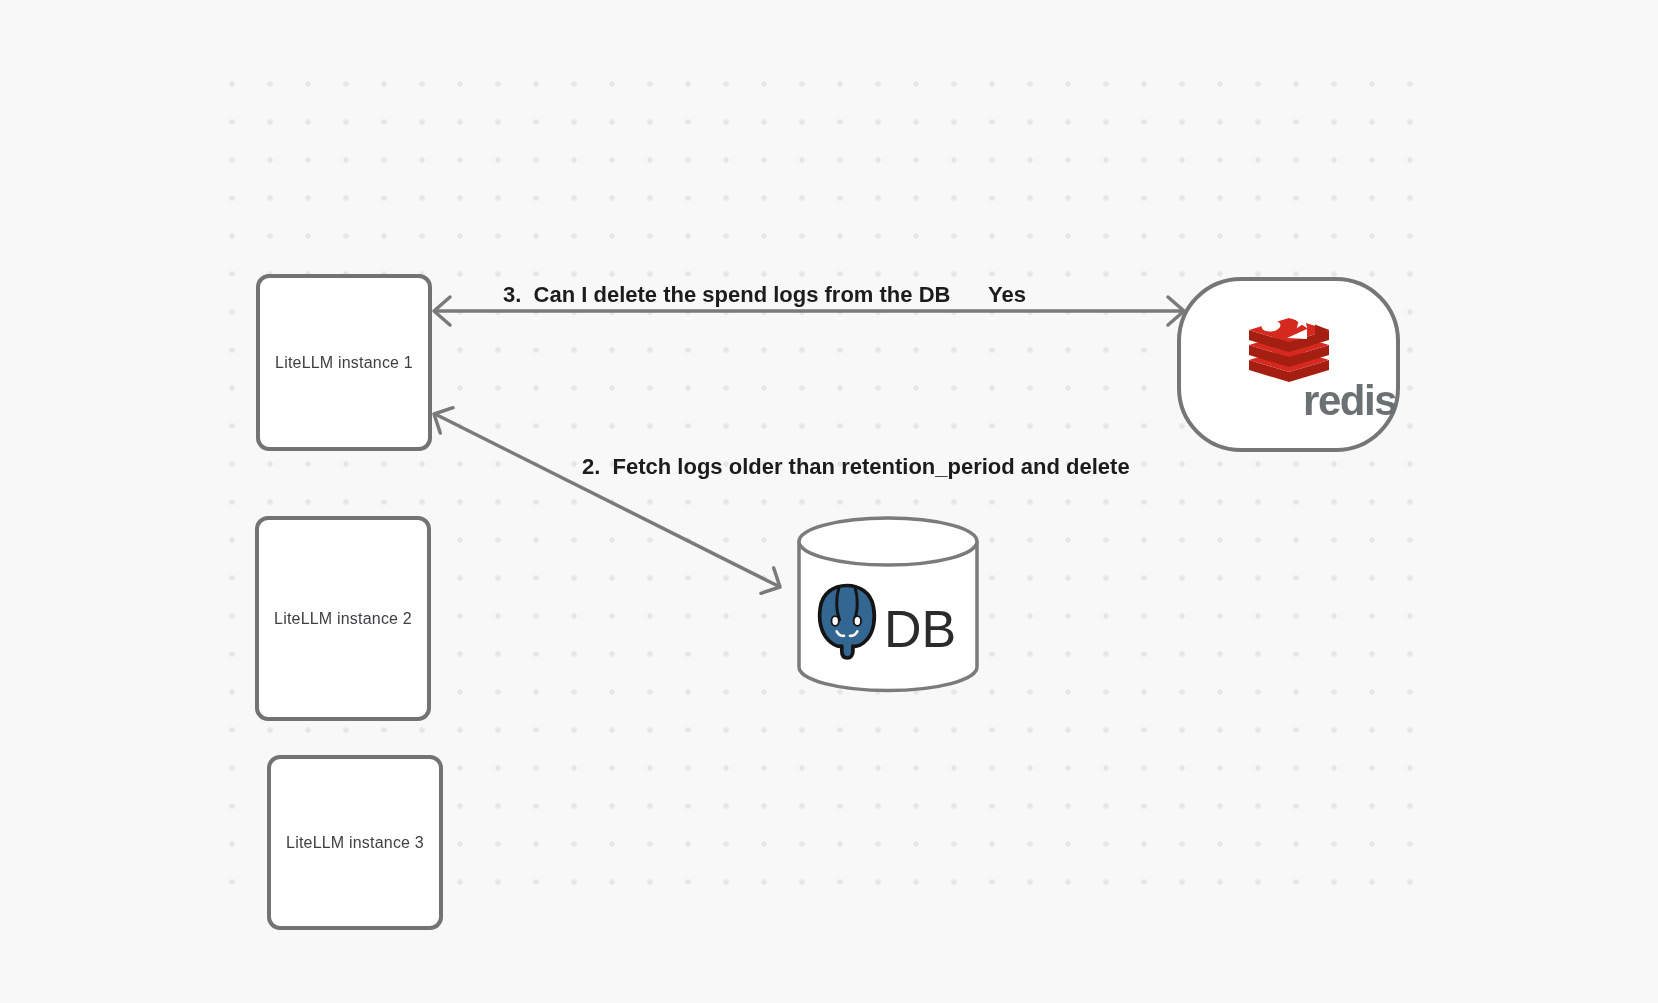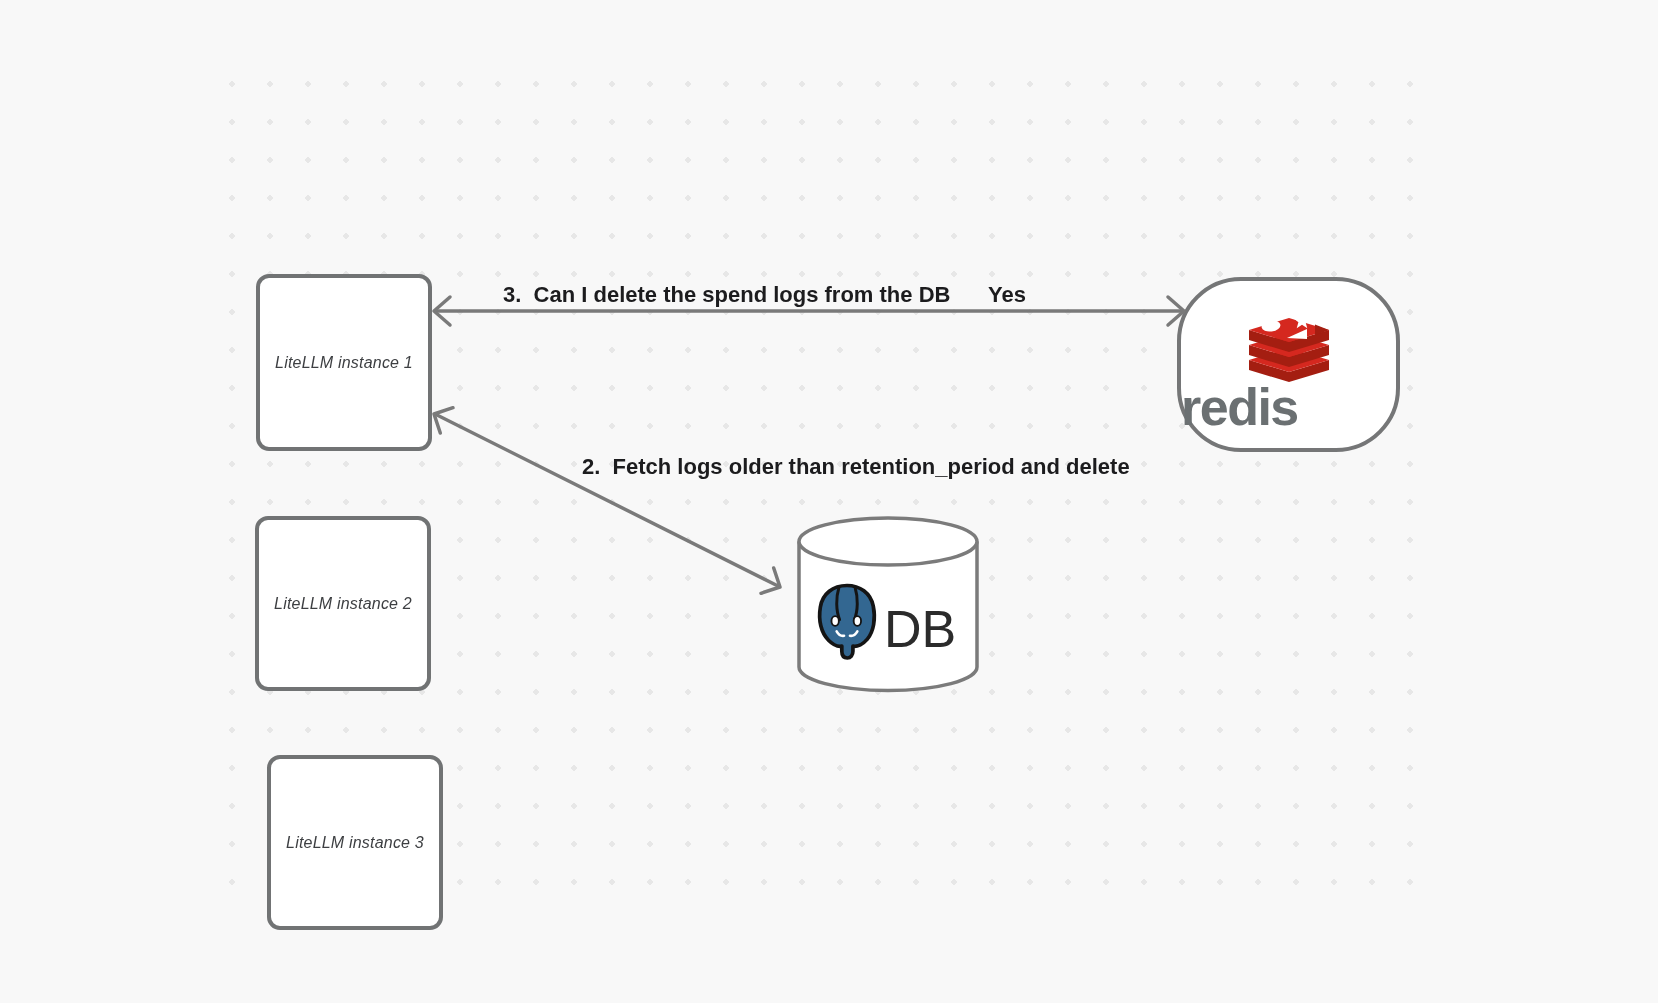--- a/index.html
+++ b/index.html
@@ -13,35 +13,35 @@
     background-image:radial-gradient(circle,#e7e7e7 2.6px,rgba(0,0,0,0) 2.8px);
     background-size:38px 38px;
   }
   .node-box{
     position:absolute;width:176px;height:176px;
     background:#ffffff;border:4px solid #717374;border-radius:13px;
     display:flex;align-items:center;justify-content:center;
     box-sizing:border-box;z-index:2;
   }
   .node-box .box-label{
-    font-size:16px;color:#3d3f42;letter-spacing:.2px;white-space:pre;font-style:italic;
+    font-size:16px;color:#3d3f42;letter-spacing:.2px;white-space:pre;
   }
   #box1{left:256px;top:274px;height:177px;}
-  #box2{left:255px;top:516px;height:175px;}
+  #box2{left:255px;top:516px;height:205px;}
   #box3{left:255px;top:755px;height:175px;margin-left:12px;}
 
   .redis-node{
     position:absolute;left:1177px;top:277px;width:223px;height:175px;
     background:#ffffff;border:4px solid #757677;border-radius:64px;
     box-sizing:border-box;z-index:2;
   }
   .redis-stack{position:absolute;left:50%;top:31px;transform:translateX(-50%);}
   .redis-wordmark{
-    position:absolute;left:0;top:96px;width:100%;text-align:left;
-    font-size:52px;font-weight:700;color:#6b7072;letter-spacing:-1.5px;
+    position:absolute;left:0;top:96px;width:100%;text-align:right;
+    font-size:42px;font-weight:700;color:#6b7072;letter-spacing:-1.5px;
   }
 
   .db-cylinder{position:absolute;left:795px;top:513px;z-index:2;}
   .pg-elephant{position:absolute;left:810px;top:581px;z-index:3;}
   .db-label{
     position:absolute;left:884px;top:599px;z-index:3;
     font-size:52px;font-weight:500;color:#2b2b2b;
   }
 
   .edges-layer{position:absolute;left:0;top:0;z-index:4;pointer-events:none;}

